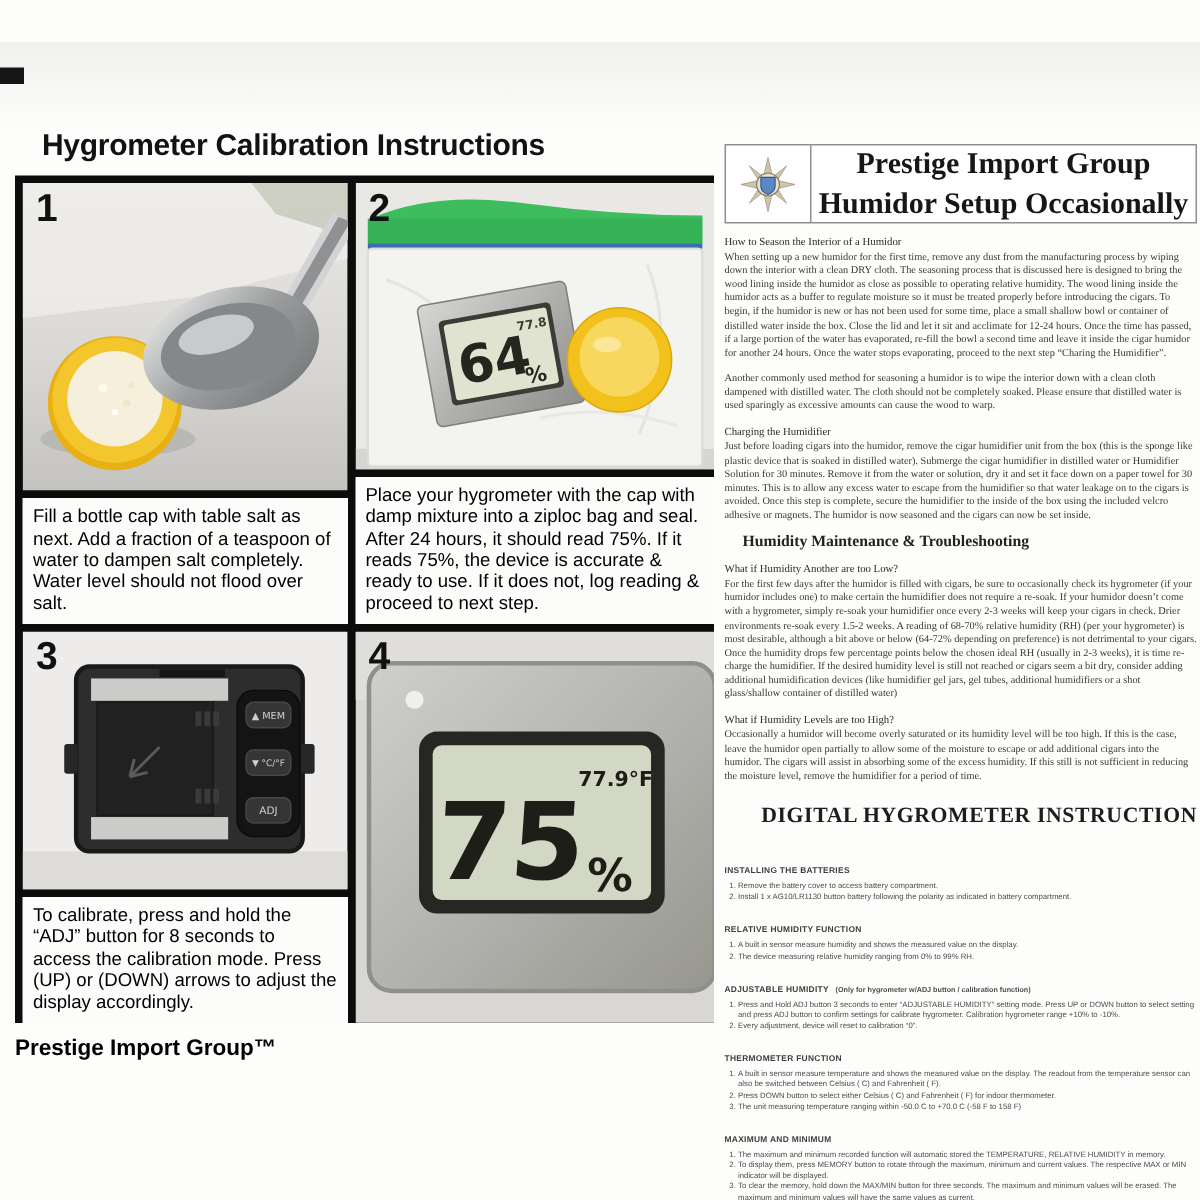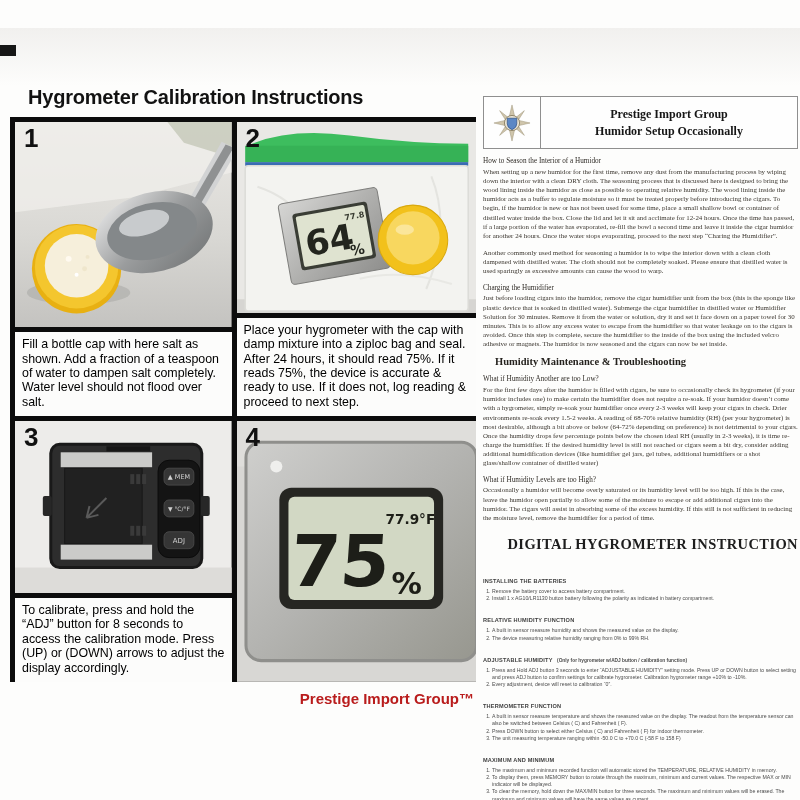--- a/index.html
+++ b/index.html
@@ -14,32 +14,32 @@
                 color:#121212; letter-spacing:-0.2px; }
   .collage { position:absolute; left:10px; top:117px; width:466px; height:565px;
              background:#0c0c0c; padding:5px; display:grid;
              grid-template-columns:47.5% 52.5%; grid-template-rows:53% 47%; gap:5px; }
   .panel { display:flex; flex-direction:column; min-height:0; min-width:0; }
   .photo { position:relative; flex:1; min-height:0; overflow:hidden; }
   .photo svg { position:absolute; inset:0; width:100%; height:100%; }
   .num { position:absolute; left:9px; top:1px; font-size:26px; font-weight:bold; color:#111; }
   .caption { margin-top:5px; background:#fcfcfb; color:#000000; font-size:12.4px;
              line-height:1.16; padding:5px 7px 7px; }
-  .footer-brand { position:absolute; left:10px; top:690px; width:464px; text-align:right;
-                  font-size:15px; font-weight:bold; color:#b91c1c; }
+  .footer-brand { position:absolute; left:10px; top:690px; width:464px; 
+                  font-size:15px; font-weight:bold; color:#000000; }
 
   
   .right-col { position:absolute; left:483px; top:96px; width:315px; color:#38332d; }
   .header-box { display:flex; align-items:stretch; border:1px solid #8f8f8f;
                 background:#fefefe; height:53px; margin-bottom:8px; }
   .logo-cell { width:57px; border-right:1px solid #8f8f8f; display:flex;
                align-items:center; justify-content:center; }
   .title-cell { flex:1; display:flex; flex-direction:column; justify-content:center;
                 text-align:center; font-family:"Liberation Serif",serif; font-weight:bold;
-                font-size:12px; line-height:1.35; color:#161616; }
+                font-size:20px; line-height:1.35; color:#161616; }
   .sec { margin-bottom:2px; }
   .sec-h { font-family:"Liberation Serif",serif; font-weight:normal; font-size:7.2px;
            color:#2f2b26; line-height:1.35; }
   .sec p { font-family:"Liberation Serif",serif; font-size:6.9px; line-height:1.33;
            color:#3b362f; margin:0 0 8px; }
   .big-h { font-family:"Liberation Serif",serif; font-weight:bold; font-size:10.5px;
            color:#25221e; margin:8px 12px 8px; }
   .digital-title { font-family:"Liberation Serif",serif; font-weight:bold; font-size:14.5px;
                    text-align:right; color:#1d1d1d; letter-spacing:0.4px; margin:14px 0 16px; }
   .dsec { margin-bottom:6px; color:#4c4c4c; }
@@ -90,21 +90,21 @@
           <g>
             <polygon points="168,95 182,104 224,32 208,24" fill="#d2d3d4"></polygon>
             <polygon points="172,96 179,100 220,30 212,27" fill="#8f9192"></polygon>
             <ellipse cx="140" cy="115" rx="60" ry="40" fill="url(#spoonG)" transform="rotate(-14 140 115)"></ellipse>
             <ellipse cx="138" cy="114" rx="46" ry="28" fill="#84888a" transform="rotate(-14 138 114)"></ellipse>
             <ellipse cx="130" cy="106" rx="26" ry="12" fill="#d9dcdd" transform="rotate(-16 130 106)" opacity="0.8"></ellipse>
           </g>
         </svg>
         <span class="num">1</span>
       </div>
-      <div class="caption">Fill a bottle cap with here salt as shown.  Add a fraction of a teaspoon of water to dampen salt completely. Water level should not flood over salt.</div>
+      <div class="caption">Fill a bottle cap with table salt as next.  Add a fraction of a teaspoon of water to dampen salt completely. Water level should not flood over salt.</div>
     </div>
 
     <div class="panel">
       <div class="photo">
         <svg viewBox="0 0 234 200" preserveAspectRatio="xMidYMid slice">
           <defs>
             <linearGradient id="silv1" x1="0" y1="0" x2="1" y2="1">
               <stop offset="0" stop-color="#d6d6d4"></stop>
                 <stop offset="0.5" stop-color="#b0b0ae"></stop>
                 <stop offset="1" stop-color="#8e8e8c"></stop>

